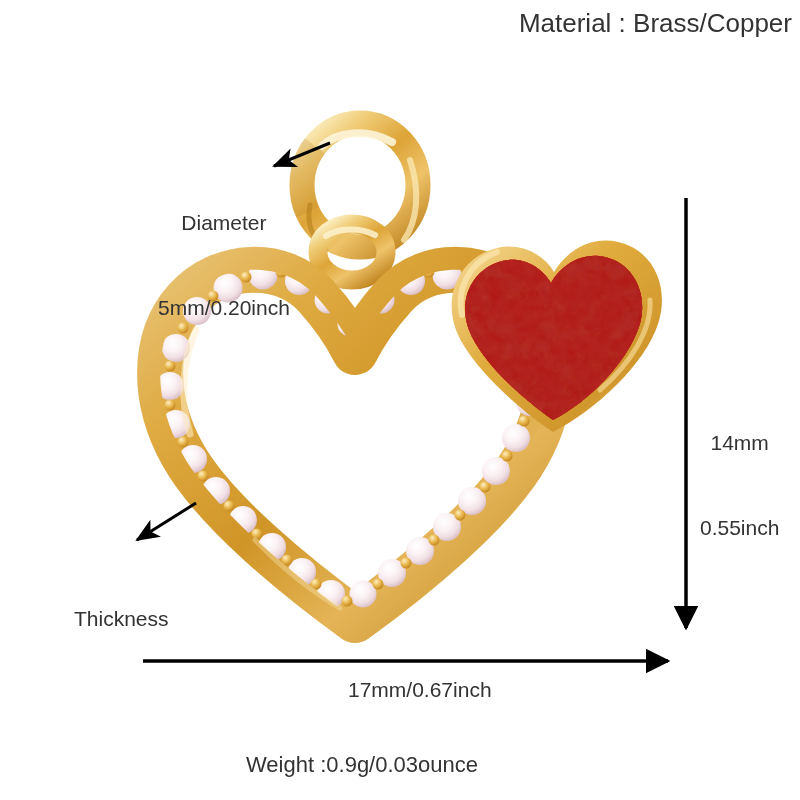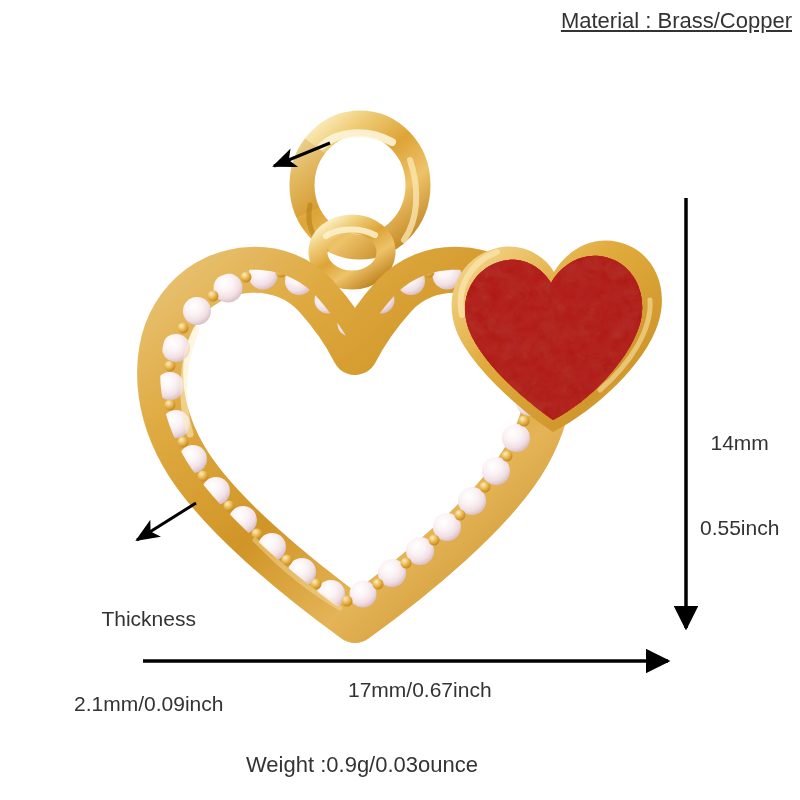--- a/index.html
+++ b/index.html
@@ -22,35 +22,34 @@
     color: #333333;
     font-size: 21px;
     line-height: 1.35;
     white-space: pre;
     letter-spacing: 0px;
   }
 
   #material-label {
     top: 6px;
     right: 8px;
-    font-size: 22px;
+    font-size: 26px;
     text-align: right;
-    text-decoration: underline;
   }
 
   #diameter-label {
     left: 158px;
     top: 152px;
     text-align: center;
   }
 
   #thickness-label {
     left: 74px;
     top: 548px;
-    text-align: center;
+    text-align: left;
   }
 
   #height-label {
     left: 700px;
     top: 372px;
     text-align: center;
   }
 
   #width-label {
     left: 316px;
@@ -325,25 +324,26 @@
   </g>
 
   <g>
     <line x1="196" y1="503" x2="137" y2="540" stroke="#000000" stroke-width="3" marker-end="url(#arrowThin)"></line>
   </g>
 </svg>
 
 <div class="anno" id="material-label">Material : Brass/Copper</div>
 
 <div class="anno" id="diameter-label">
+  <div>Diameter</div>
+  <div>5mm/0.20inch</div>
 </div>
 
 <div class="anno" id="thickness-label">
   <div>Thickness</div>
-  <div>2.1mm/0.09inch</div>
 </div>
 
 <div class="anno" id="height-label">
   <div>14mm</div>
   <div>0.55inch</div>
 </div>
 
 <div class="anno" id="width-label">17mm/0.67inch</div>
 
 <div class="anno" id="weight-label">Weight :0.9g/0.03ounce</div>

